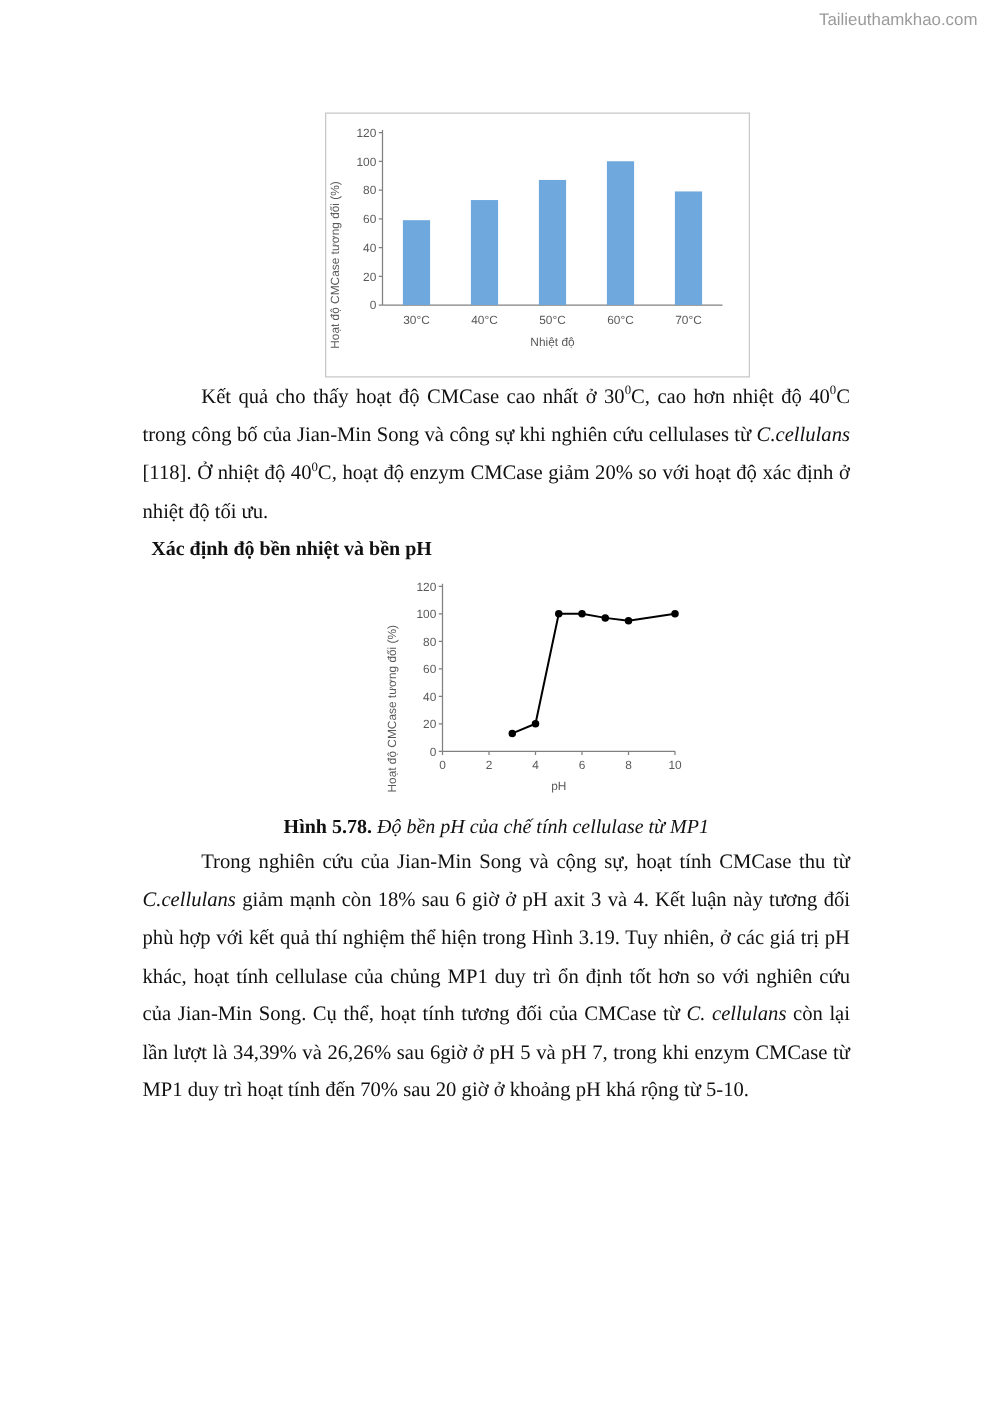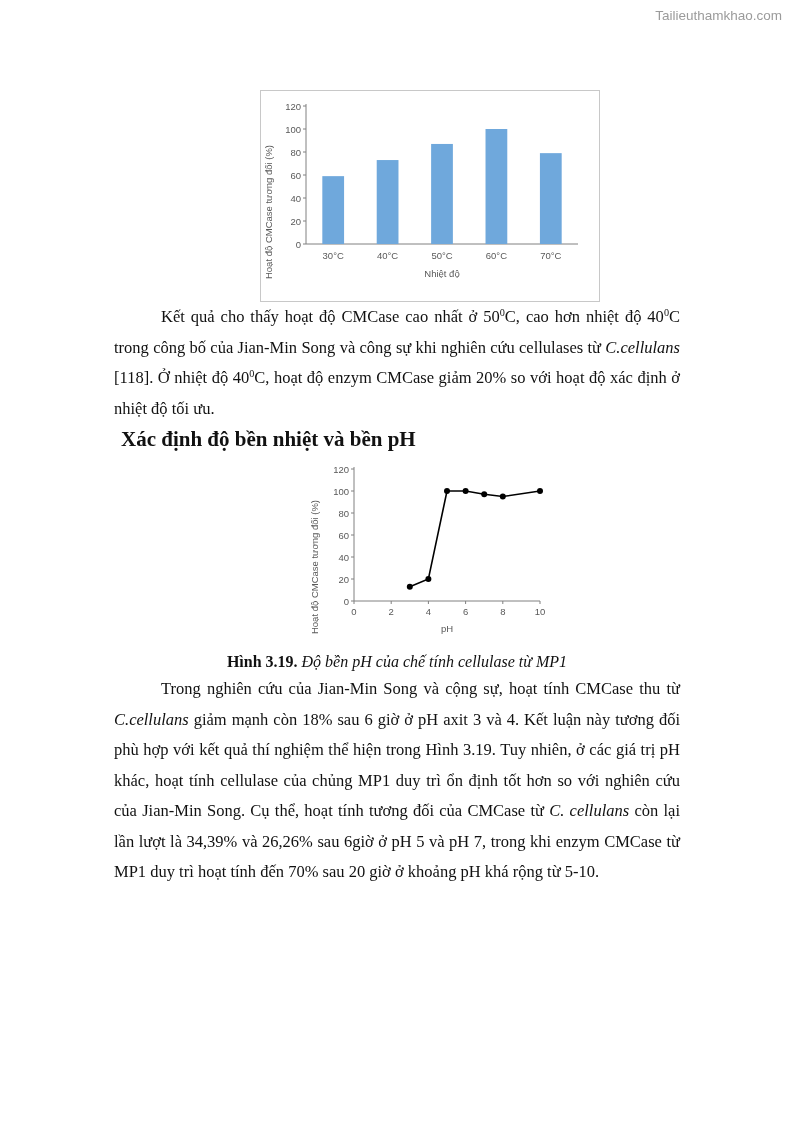--- a/index.html
+++ b/index.html
@@ -39,21 +39,21 @@
   }
   svg.chart { display: block; }
   svg.chart text { font-family: "Liberation Sans", sans-serif; }
 
   .caption { text-align: center; font-size: 16px; margin: 6px 0 3px 0; }
   .para {
     font-size: 16.5px; line-height: 30.5px;
     text-align: justify; text-indent: 47px;
   }
   .subheading {
-    font-size: 21px; line-height: 31px;
+    font-size: 16px; line-height: 31px;
     font-weight: 700; margin-left: 7px;
   }
   .run-b  { font-weight: 700; }
   .run-i  { font-style: italic; }
   sup { font-size: 0.62em; vertical-align: super; line-height: 0; }
   .page-number {
     position: absolute; left: 0; right: 0; top: 1048px;
     text-align: center; font-size: 16px; margin-top: 18px;
   }
 </style>
@@ -93,21 +93,21 @@
           <text x="59.2" y="165" text-anchor="middle" font-size="9.5" fill="#595959">30°C</text>
           <text x="113.60000000000001" y="165" text-anchor="middle" font-size="9.5" fill="#595959">40°C</text>
           <text x="168" y="165" text-anchor="middle" font-size="9.5" fill="#595959">50°C</text>
           <text x="222.39999999999998" y="165" text-anchor="middle" font-size="9.5" fill="#595959">60°C</text>
           <text x="276.8" y="165" text-anchor="middle" font-size="9.5" fill="#595959">70°C</text>
           <text x="168" y="183" text-anchor="middle" font-size="9.5" fill="#595959">Nhiệt độ</text>
         </svg>
     </figure>
 
 
-    <p class="para"><span>Kết quả cho thấy hoạt độ CMCase cao nhất ở 50</span><sup>0</sup><span>C, cao hơn nhiệt độ 40</span><sup>0</sup><span>C trong công bố của Jian-Min Song và công sự khi nghiên cứu cellulases từ </span><span class="run-i">C.cellulans</span><span> [118]. Ở nhiệt độ 40</span><sup>0</sup><span>C, hoạt độ enzym CMCase giảm 20% so với hoạt độ xác định ở nhiệt độ tối ưu.</span></p>
+    <p class="para"><span>Kết quả cho thấy hoạt độ CMCase cao nhất ở 30</span><sup>0</sup><span>C, cao hơn nhiệt độ 40</span><sup>0</sup><span>C trong công bố của Jian-Min Song và công sự khi nghiên cứu cellulases từ </span><span class="run-i">C.cellulans</span><span> [118]. Ở nhiệt độ 40</span><sup>0</sup><span>C, hoạt độ enzym CMCase giảm 20% so với hoạt độ xác định ở nhiệt độ tối ưu.</span></p>
 
     <h3 class="subheading">Xác định độ bền nhiệt và bền pH</h3>
 
 
     <figure class="fig fig-line">
       <div class="ylabel">Hoạt độ CMCase tương đối (%)</div>
       <svg class="chart" viewBox="0 0 232 190" width="232" height="190">
           <text x="29" y="147.5" text-anchor="end" font-size="9.5" fill="#595959">0</text>
           <line x1="31" y1="144" x2="34" y2="144" stroke="#808080" stroke-width="1"></line>
           <text x="29" y="125.5" text-anchor="end" font-size="9.5" fill="#595959">20</text>
@@ -141,21 +141,21 @@
           <circle cx="108.4" cy="122" r="3" fill="#000000"></circle>
           <circle cx="127" cy="34" r="3" fill="#000000"></circle>
           <circle cx="145.6" cy="34" r="3" fill="#000000"></circle>
           <circle cx="164.2" cy="37.3" r="3" fill="#000000"></circle>
           <circle cx="182.8" cy="39.5" r="3" fill="#000000"></circle>
           <circle cx="220" cy="34" r="3" fill="#000000"></circle>
           <text x="127" y="175" text-anchor="middle" font-size="9.5" fill="#595959">pH</text>
         </svg>
     </figure>
 
-    <p class="caption"><span class="run-b">Hình 3.19.</span><span class="run-i"> Độ bền pH của chế tính cellulase từ MP1</span></p>
+    <p class="caption"><span class="run-b">Hình 5.78.</span><span class="run-i"> Độ bền pH của chế tính cellulase từ MP1</span></p>
 
     <p class="para"><span>Trong nghiên cứu của Jian-Min Song và cộng sự, hoạt tính  CMCase thu từ </span><span class="run-i">C.cellulans</span><span> giảm mạnh còn 18% sau 6 giờ ở pH axit 3 và 4. Kết luận này tương đối phù hợp với kết quả thí nghiệm thể hiện trong Hình 3.19. Tuy nhiên, ở các giá trị pH khác, hoạt tính cellulase của chủng MP1 duy trì ổn định tốt hơn so với nghiên cứu của Jian-Min Song. Cụ thể, hoạt tính tương đối của CMCase từ </span><span class="run-i">C. cellulans</span><span> còn lại lần lượt là 34,39% và 26,26% sau 6giờ ở pH 5 và pH 7, trong khi enzym CMCase từ MP1 duy trì hoạt tính đến 70% sau 20 giờ ở khoảng pH khá rộng từ 5-10.</span></p>
 
   </div>
 
   <div class="page-number">74</div>
 
 </div>
 
 </body></html>

